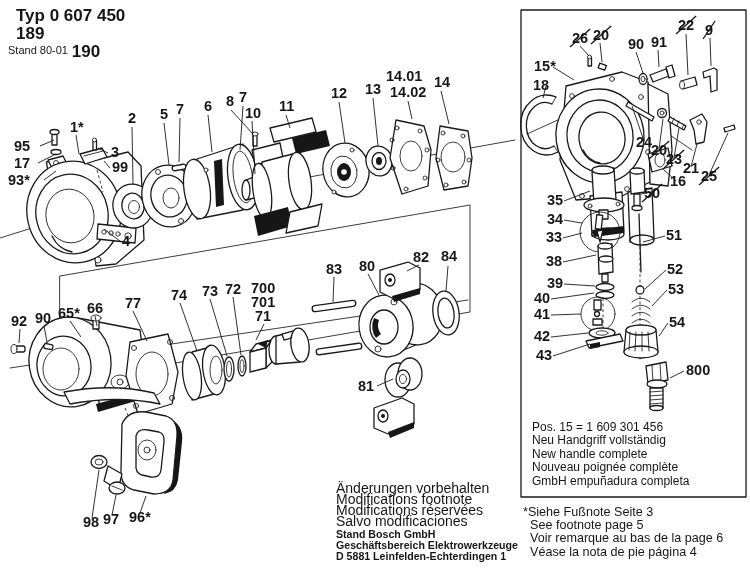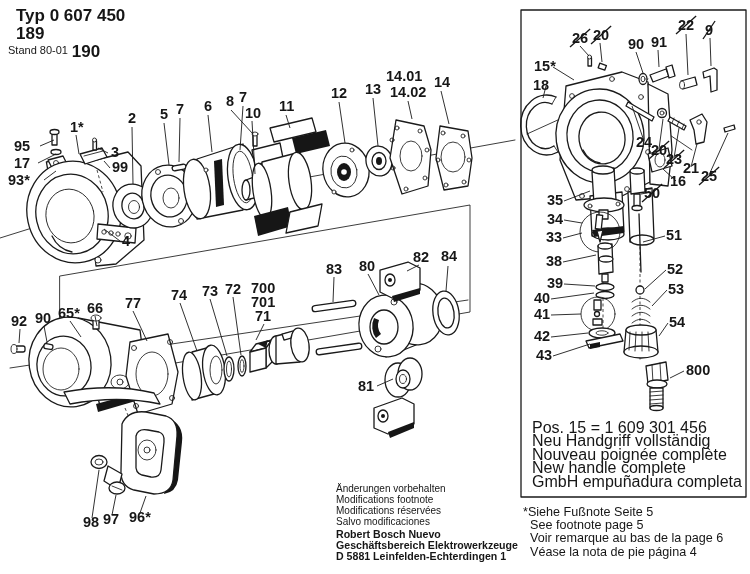--- a/index.html
+++ b/index.html
@@ -3,22 +3,22 @@
 <meta charset="utf-8">
 <style>
   html,body{margin:0;padding:0;background:#9a9a9a;}
   .page{position:relative;width:750px;height:574px;background:#ffffff;
         font-family:"Liberation Sans",sans-serif;color:#161616;overflow:hidden;}
   .page svg{position:absolute;left:0;top:0;}
   .title{position:absolute;left:8px;top:7px;width:140px;font-weight:bold;
          font-size:17px;line-height:18px;margin-left:8px;}
   .title .l2{text-align:center;}
   .revision{position:absolute;left:8px;top:44px;font-size:11px;}
-  .box-note{position:absolute;left:532px;top:421px;font-size:16px;line-height:13.4px;}
-  .disclaimer{position:absolute;left:336px;top:483px;font-size:10px;line-height:11px;}
+  .box-note{position:absolute;left:532px;top:421px;font-size:12px;line-height:13.4px;}
+  .disclaimer{position:absolute;left:336px;top:483px;font-size:14px;line-height:11px;}
   .company{position:absolute;left:336px;top:529px;font-size:10.6px;line-height:11px;font-weight:bold;}
   .footnote{position:absolute;left:523px;top:506px;font-size:12.6px;line-height:13.2px;padding-left:7px;}
   .footnote div:first-child{margin-left:-7px;}
   
   .ln{stroke:#1a1a1a;stroke-width:1.3;fill:none;stroke-linejoin:round;stroke-linecap:round;}
   .fw{fill:#ffffff;}
   .fd{fill:#161616;stroke:none;}
   .thin{stroke-width:0.85;}
   .leader{stroke:#1a1a1a;stroke-width:0.9;fill:none;}
   .dash{stroke:#1a1a1a;stroke-width:0.8;stroke-dasharray:3 2.5;fill:none;}
@@ -560,36 +560,36 @@
 
 <div class="title">
   <div class="l1">Typ 0 607 450 189</div>
   <div class="l2">190</div>
 </div>
 <div class="revision">Stand 80-01</div>
 
 <div class="box-note">
       <div>Pos. 15 = 1 609 301 456</div>
       <div>Neu Handgriff vollständig</div>
+      <div>New handle complete</div>
       <div>Nouveau poignée complète</div>
-      <div>New handle complete</div>
       <div>GmbH empuñadura completa</div>
     </div>
 
 <div class="disclaimer">
       <div>Änderungen vorbehalten</div>
       <div>Modifications footnote</div>
       <div>Modifications réservées</div>
       <div>Salvo modificaciones</div>
     </div>
 <div class="company">
-      <div>Robert Bosch Nuevo</div>
+      <div>Stand Bosch GmbH</div>
       <div>Geschäftsbereich Elektrowerkzeuge</div>
       <div>D 5881 Leinfelden-Echterdingen 1</div>
     </div>
 <div class="footnote">
-      <div>*Siehe Fußnote Seite 5</div>
+      <div>*Siehe Fußnote Seite 3</div>
       <div>See footnote page 5</div>
       <div>Voir remarque au bas de la page 6</div>
       <div>Véase la nota de pie página 4</div>
     </div>
 
 </div>
 
 </body></html>

